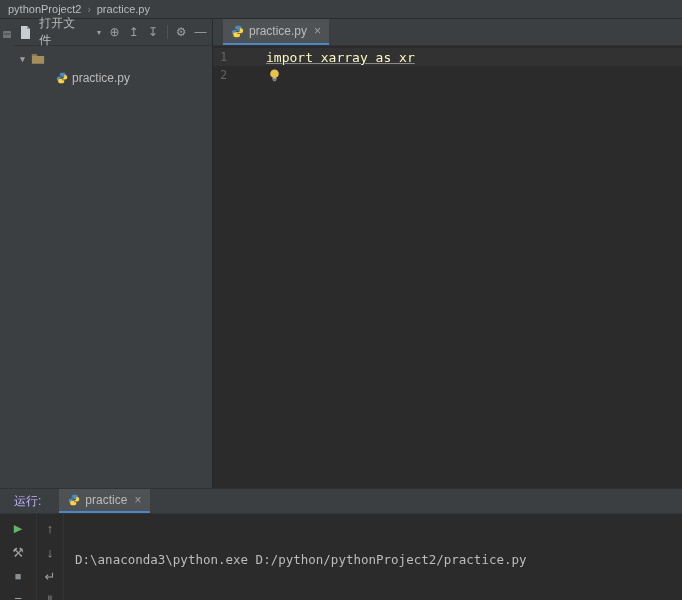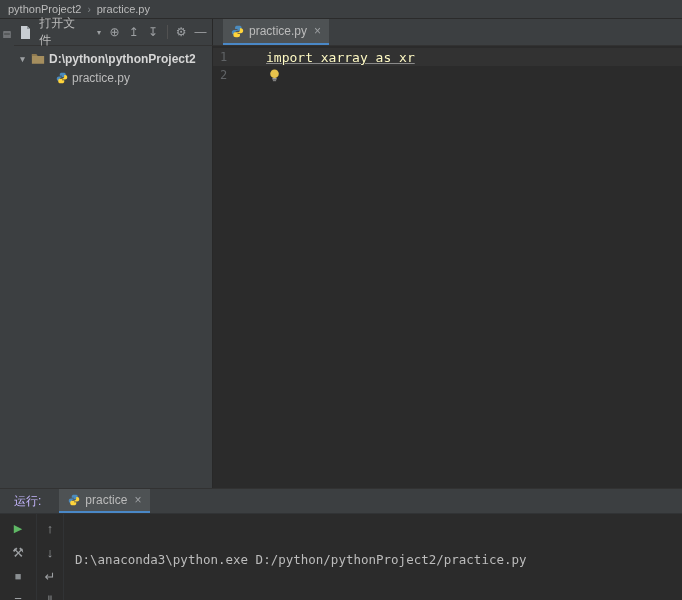--- a/index.html
+++ b/index.html
@@ -163,21 +163,20 @@
 
 <div class="abs proj-panel">
   <div class="tree-row tree-root">
     <span class="chev">▾</span>
     <span class="mini-ic">
       <svg width="14" height="12" viewBox="0 0 16 13">
           <path d="M1 1h5l1.5 2H15v9H1z" fill="#a58e5e"></path>
           <path d="M1 1h5l1.5 2H1z" fill="#8f7a4f"></path>
         </svg>
     </span>
-    <span>D:\python\pythonProject2</span>
   </div>
   <div class="tree-row tree-child">
     <span class="mini-ic">
       <svg width="12" height="12" viewBox="0 0 16 16">
           <path fill="#4b8bbe" d="M8 1C6 1 5 1.8 5 3v2h3v1H3.8C2.2 6 1 7.1 1 9s1.2 3 2.8 3H5v-2c0-1.6 1.3-3 3-3h3c1.1 0 2-.9 2-2V3c0-1.2-1-2-3-2H8z"></path>
           <path fill="#ffd43b" d="M8 15c2 0 3-.8 3-2v-2H8v-1h4.2c1.6 0 2.8-1.1 2.8-3s-1.2-3-2.8-3H11v2c0 1.6-1.3 3-3 3H5c-1.1 0-2 .9-2 2v2c0 1.2 1 2 3 2h2z"></path>
         </svg>
     </span>
     <span>practice.py</span>
   </div>

